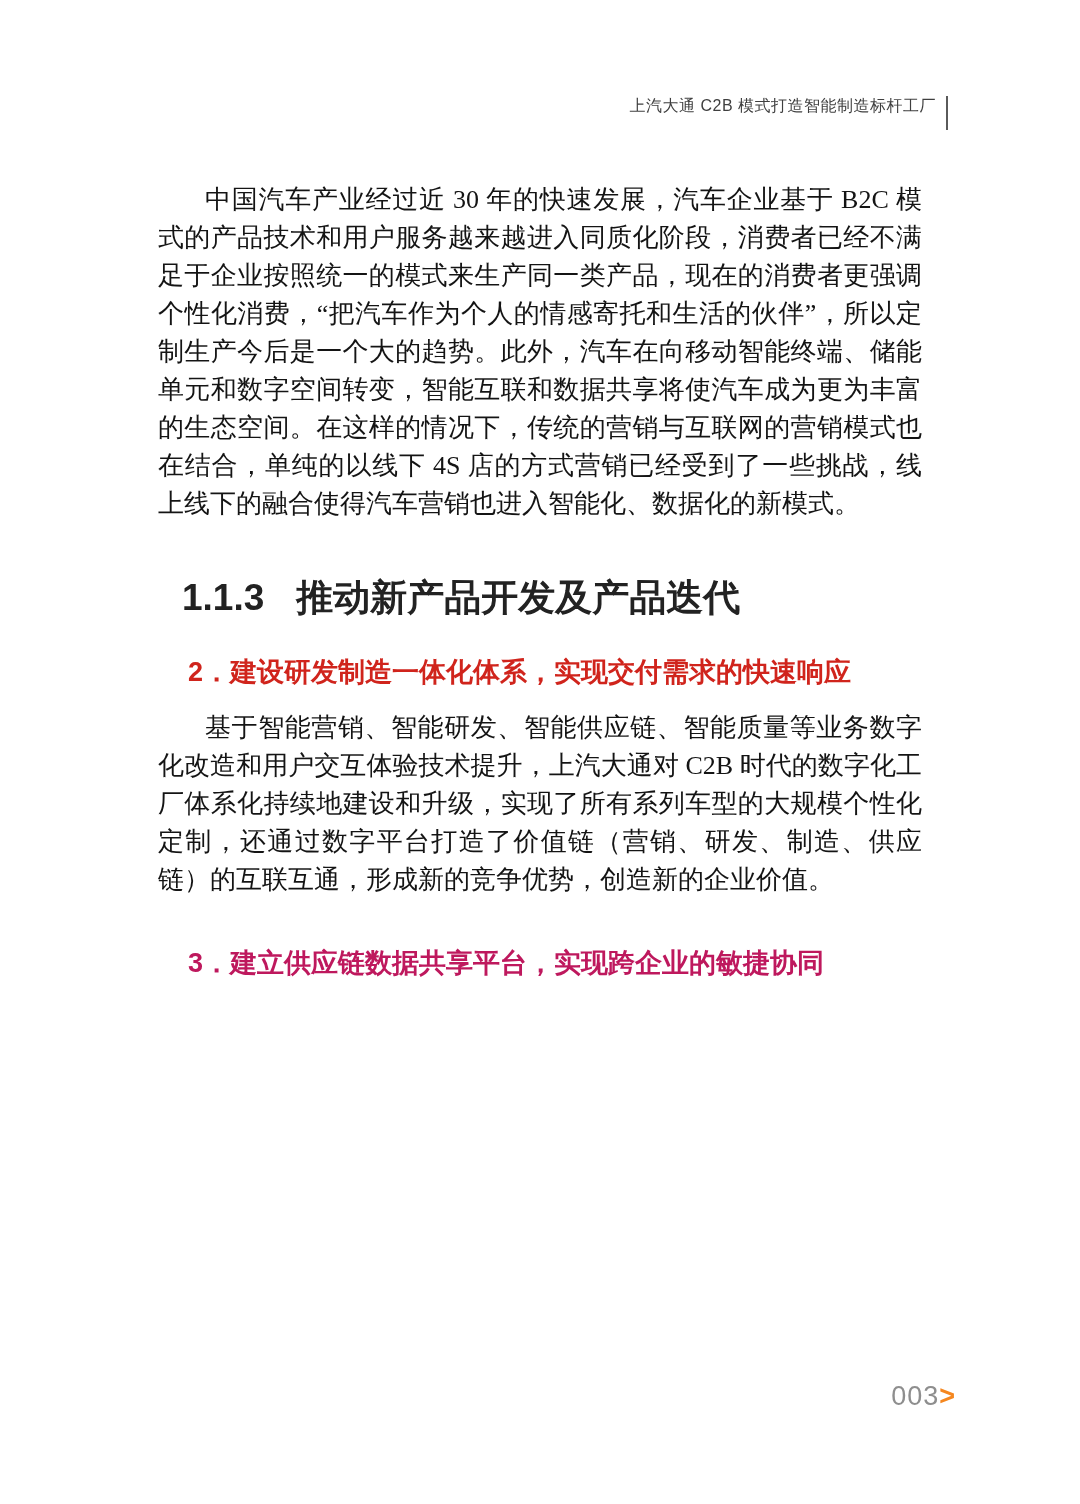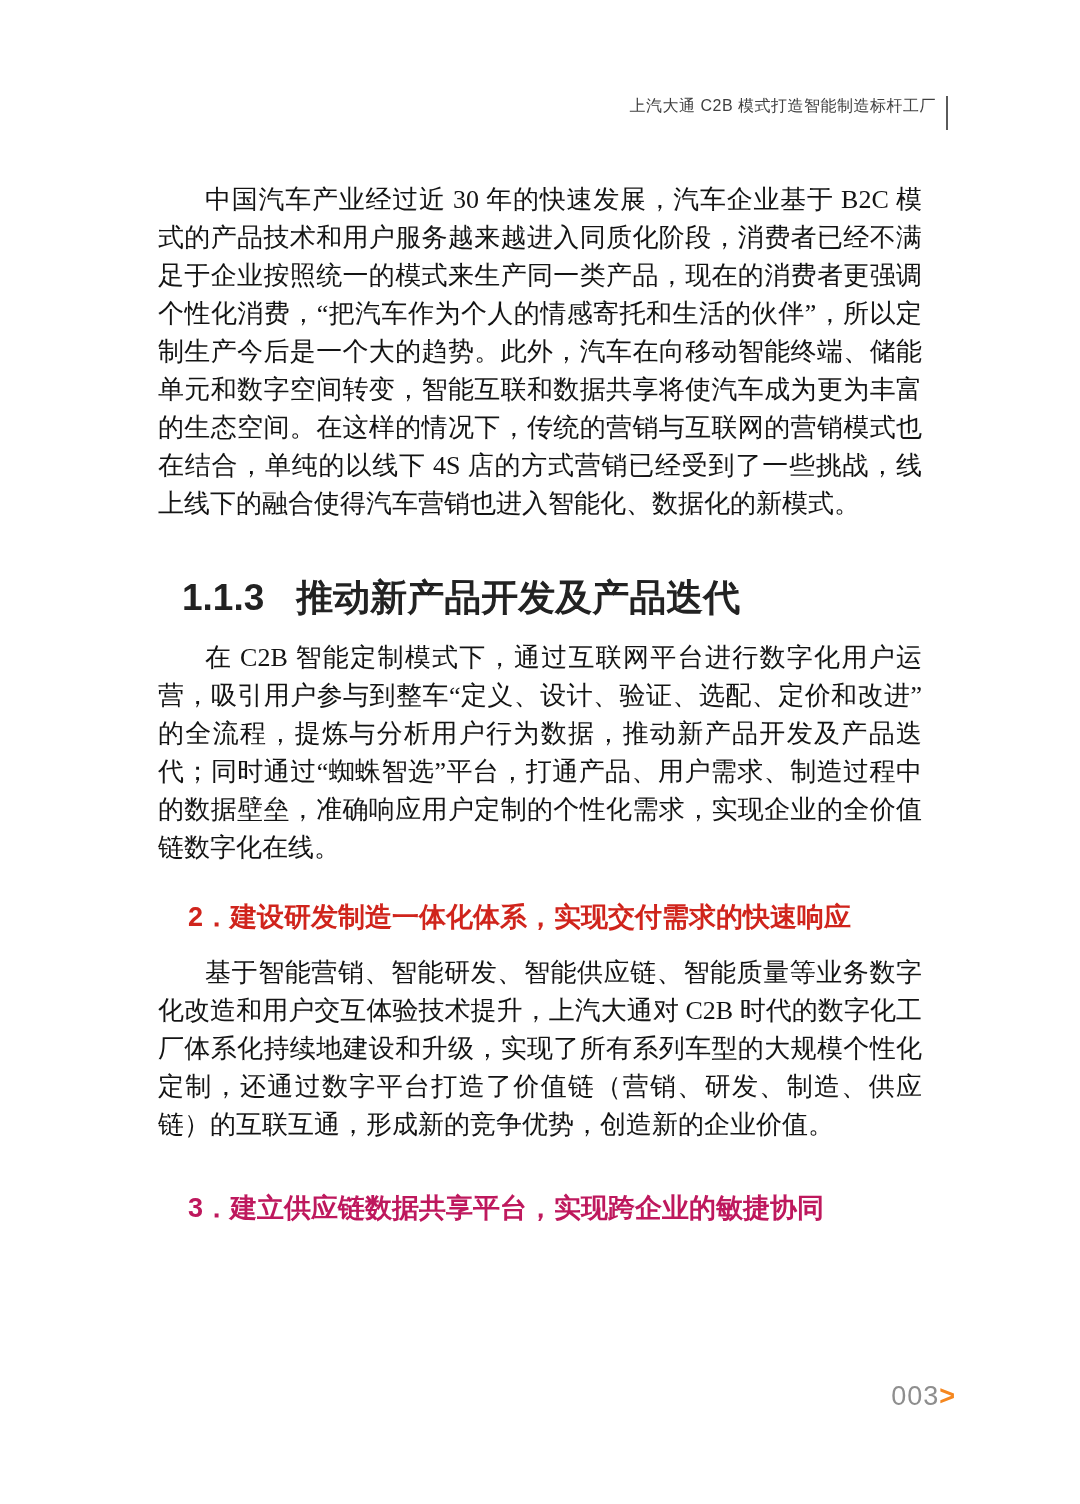--- a/index.html
+++ b/index.html
@@ -102,21 +102,20 @@
 
   <div class="content">
 
     <p class="body-para para-intro">中国汽车产业经过近 30 年的快速发展，汽车企业基于 B2C 模式的产品技术和用户服务越来越进入同质化阶段，消费者已经不满足于企业按照统一的模式来生产同一类产品，现在的消费者更强调个性化消费，“把汽车作为个人的情感寄托和生活的伙伴”，所以定制生产今后是一个大的趋势。此外，汽车在向移动智能终端、储能单元和数字空间转变，智能互联和数据共享将使汽车成为更为丰富的生态空间。在这样的情况下，传统的营销与互联网的营销模式也在结合，单纯的以线下 4S 店的方式营销已经受到了一些挑战，线上线下的融合使得汽车营销也进入智能化、数据化的新模式。</p>
 
     <h2 class="section-heading">
       <span class="section-number">1.1.3</span>
       <span class="section-title">推动新产品开发及产品迭代</span>
     </h2>
 
-    <p class="body-para para-after-sub">在 C2B 智能定制模式下，通过互联网平台进行数字化用户运营，吸引用户参与到整车“定义、设计、验证、选配、定价和改进”的全流程，提炼与分析用户行为数据，推动新产品开发及产品迭代；同时通过“蜘蛛智选”平台，打通产品、用户需求、制造过程中的数据壁垒，准确响应用户定制的个性化需求，实现企业的全价值链数字化在线。</p>
 
     <h3 class="sub-heading sub-2 accent-red" style="color: rgb(208, 36, 28);">2．建设研发制造一体化体系，实现交付需求的快速响应</h3>
     <p class="body-para para-after-sub para-2">基于智能营销、智能研发、智能供应链、智能质量等业务数字化改造和用户交互体验技术提升，上汽大通对 C2B 时代的数字化工厂体系化持续地建设和升级，实现了所有系列车型的大规模个性化定制，还通过数字平台打造了价值链（营销、研发、制造、供应链）的互联互通，形成新的竞争优势，创造新的企业价值。</p>
 
     <h3 class="sub-heading sub-3 accent-red" style="color: #be185d;">3．建立供应链数据共享平台，实现跨企业的敏捷协同</h3>
 
   </div>
 
   <div class="footer">
     <span class="page-number" style="color: rgb(142, 142, 142);">003</span><span class="page-arrow" style="color: rgb(245, 135, 31);">&gt;</span>

